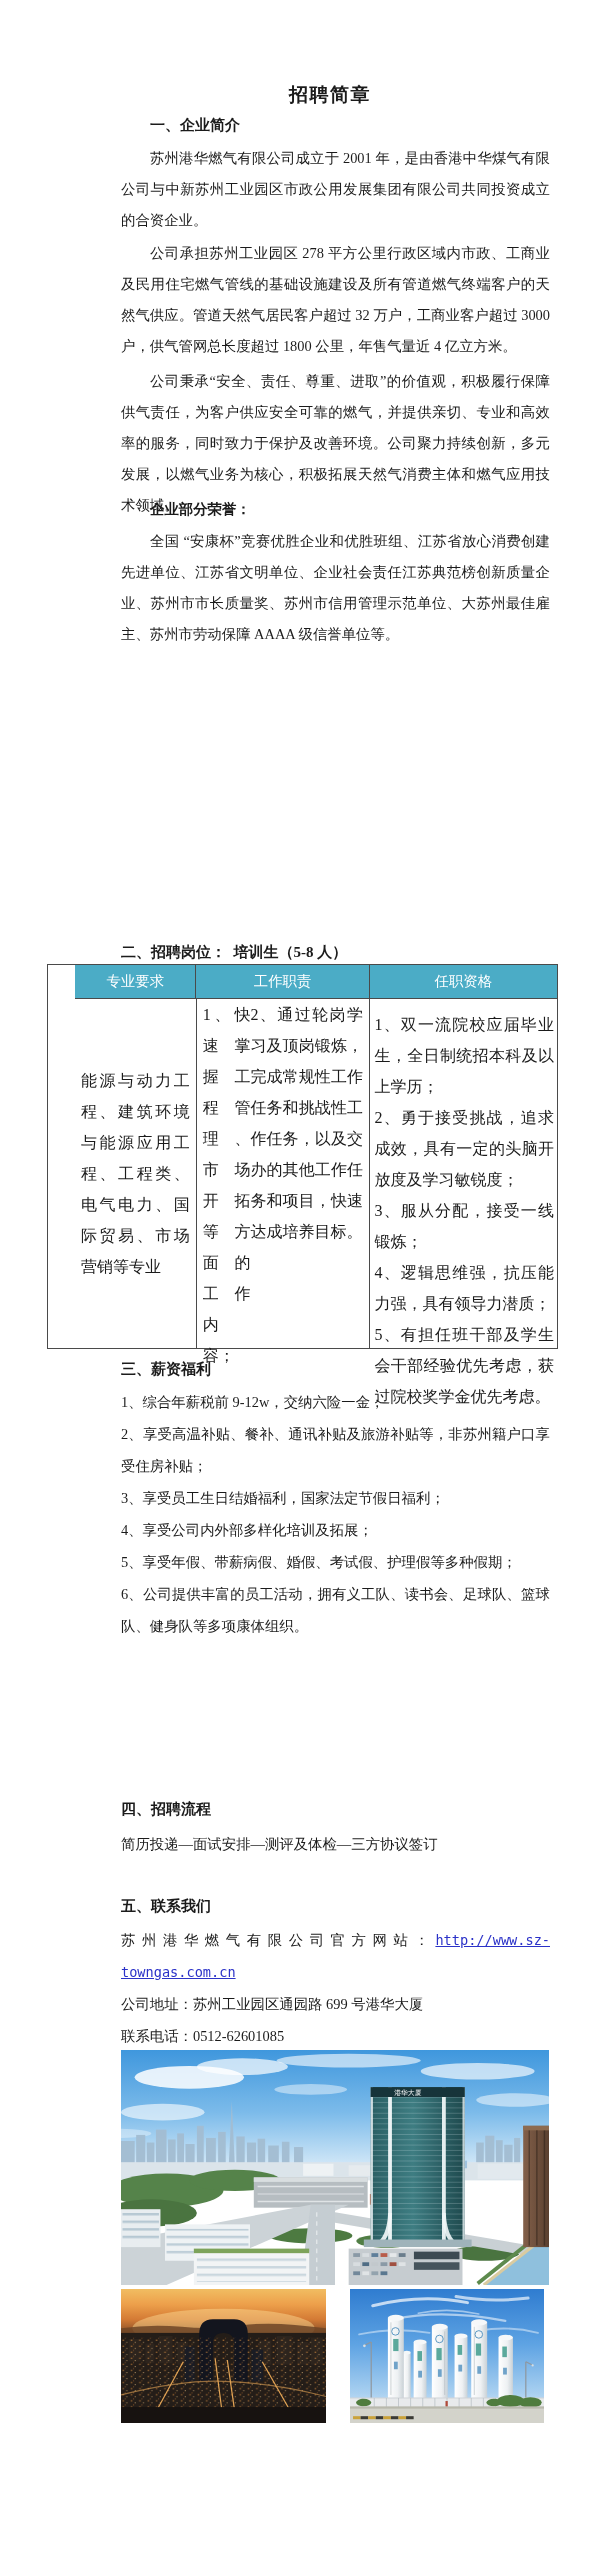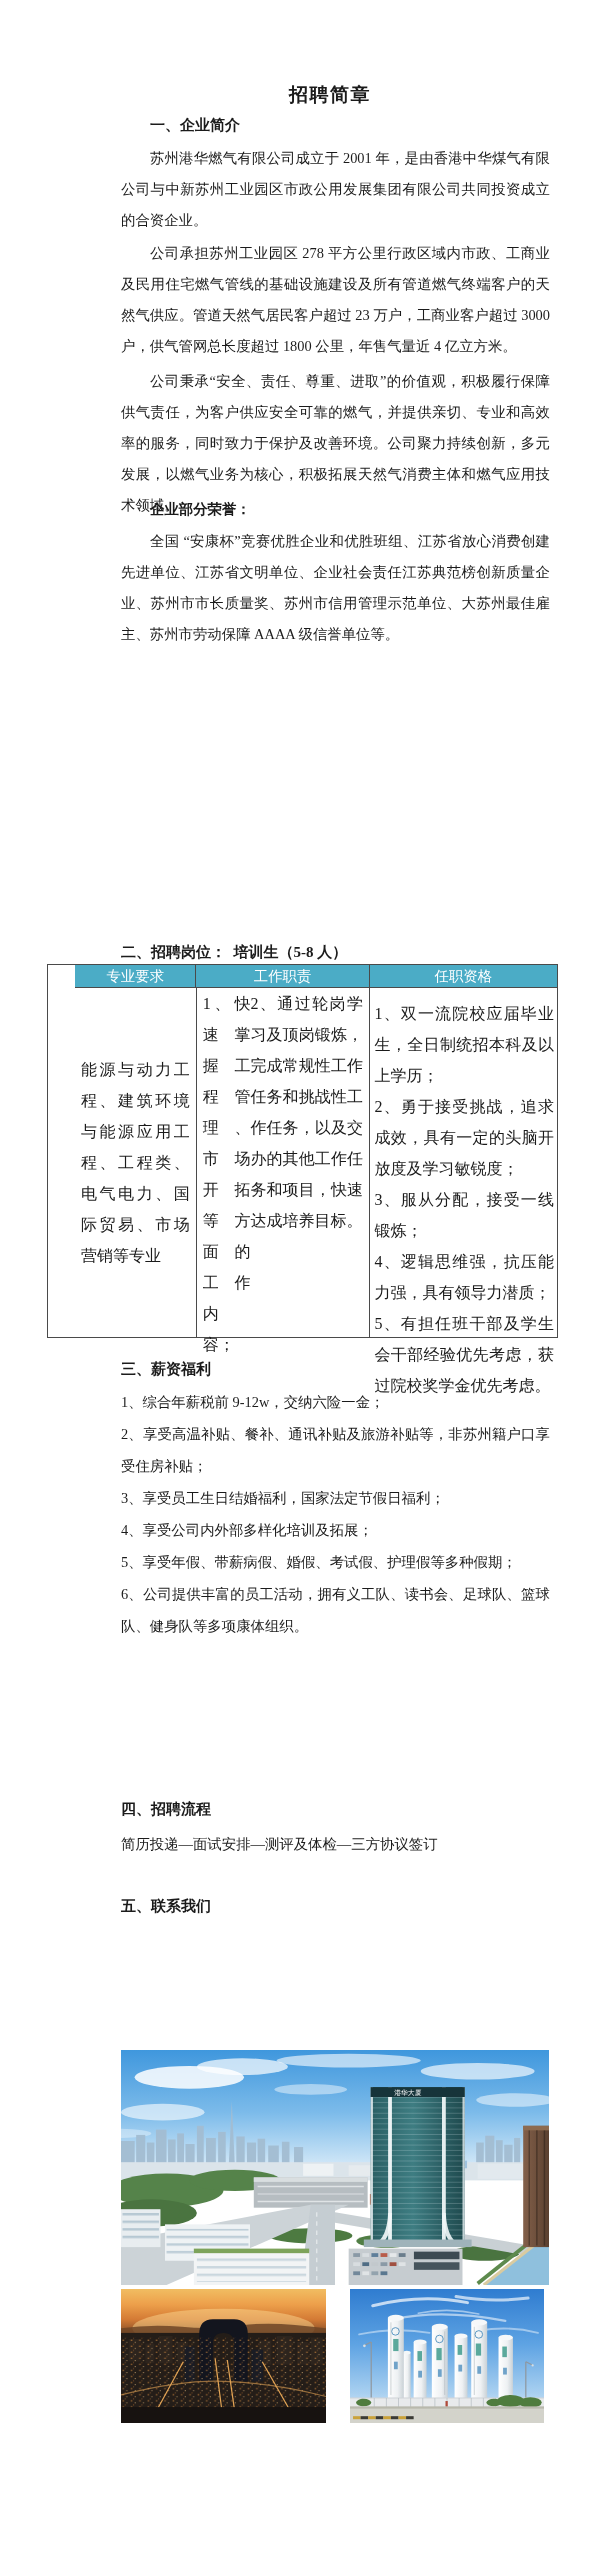--- a/index.html
+++ b/index.html
@@ -7,21 +7,21 @@
         font-family:"Liberation Serif","DejaVu Serif",serif;color:#1b1b1b;}
   .abs{position:absolute;padding-left:27px;}
   .doc-title{top:82px;left:0;width:606px;text-align:center;font-size:19px;font-weight:bold;letter-spacing:1.5px;}
   .sec-head{font-size:15px;font-weight:bold;line-height:18px;white-space:pre;}
   .body-par{left:94px;width:429px;font-size:14.4px;line-height:31px;text-align:justify;text-justify:inter-ideograph;}
   .indent{text-indent:29px;font-family:Liberation Serif, serif;}
   .list-block{left:94px;width:429px;font-size:14.4px;line-height:32px;text-align:justify;}
   .one-line{left:94px;font-size:14.4px;line-height:32px;white-space:pre;}
   .tbl{left:47px;top:964px;width:511px;border:1.5px solid #4a4a4a;box-sizing:border-box;background:#fff;}
   .tr{display:flex;width:100%;box-sizing:border-box;}
-  .thead{height:22px;background:#4BACC6;}
+  .thead{height:33px;background:#4BACC6;}
   .tbody{height:350px;}
   .th{box-sizing:border-box;color:#ffffff;font-size:14.4px;display:flex;align-items:center;justify-content:center;border-right:1.1px solid #4a4a4a;}
   .td{box-sizing:border-box;font-size:16px;line-height:31px;border-right:1.1px solid #4a4a4a;text-align:justify;}
   .c1{width:129px;}
   .c2{width:184px;}
   .c3{width:199px;border-right:none!important;}
   .th.c3,.td.c3{border-right:none;}
   .thead .th{border-top:none;}
   .tbody .td{border-top:1.1px solid #4a4a4a;}
   .td.c1{display:flex;align-items:center;padding:0 6px;}
@@ -33,21 +33,21 @@
 </head>
 <body>
 
 <div class="page">
 
   <div class="abs doc-title">招聘简章</div>
 
   <div class="abs sec-head" style="top:116px;left:123px;">一、企业简介</div>
 
   <div class="abs body-par indent" style="top:143px;">苏州港华燃气有限公司成立于 2001 年，是由香港中华煤气有限公司与中新苏州工业园区市政公用发展集团有限公司共同投资成立的合资企业。</div>
-  <div class="abs body-par indent" style="top:238px;">公司承担苏州工业园区 278 平方公里行政区域内市政、工商业及民用住宅燃气管线的基础设施建设及所有管道燃气终端客户的天然气供应。管道天然气居民客户超过 23 万户，工商业客户超过 3000 户，供气管网总长度超过 1800 公里，年售气量近 4 亿立方米。</div>
+  <div class="abs body-par indent" style="top:238px;">公司承担苏州工业园区 278 平方公里行政区域内市政、工商业及民用住宅燃气管线的基础设施建设及所有管道燃气终端客户的天然气供应。管道天然气居民客户超过 32 万户，工商业客户超过 3000 户，供气管网总长度超过 1800 公里，年售气量近 4 亿立方米。</div>
   <div class="abs body-par indent" style="top:366px;">公司秉承“安全、责任、尊重、进取”的价值观，积极履行保障供气责任，为客户供应安全可靠的燃气，并提供亲切、专业和高效率的服务，同时致力于保护及改善环境。公司聚力持续创新，多元发展，以燃气业务为核心，积极拓展天然气消费主体和燃气应用技术领域。</div>
   <div class="abs body-par indent" style="top:494px;font-weight:bold;">企业部分荣誉：</div>
   <div class="abs body-par indent" style="top:526px;">全国 “安康杯”竞赛优胜企业和优胜班组、江苏省放心消费创建先进单位、江苏省文明单位、企业社会责任江苏典范榜创新质量企业、苏州市市长质量奖、苏州市信用管理示范单位、大苏州最佳雇主、苏州市劳动保障 AAAA 级信誉单位等。</div>
 
   <div class="abs sec-head" style="top:943px;left:94px;">二、招聘岗位：  培训生（5-8 人）</div>
 
   <div class="abs tbl">
     <div class="tr thead">
       <div class="th c1">专业要求</div>
       <div class="th c2">工作职责</div>
@@ -78,20 +78,26 @@
     <div>3、享受员工生日结婚福利，国家法定节假日福利；</div>
     <div>4、享受公司内外部多样化培训及拓展；</div>
     <div>5、享受年假、带薪病假、婚假、考试假、护理假等多种假期；</div>
     <div>6、公司提供丰富的员工活动，拥有义工队、读书会、足球队、篮球队、健身队等多项康体组织。</div>
   </div>
 
   <div class="abs sec-head" style="top:1800px;left:94px;">四、招聘流程</div>
   <div class="abs one-line" style="top:1828px;">简历投递—面试安排—测评及体检—三方协议签订</div>
 
   <div class="abs sec-head" style="top:1897px;left:94px;">五、联系我们</div>
+  <div class="abs list-block" style="top:1924px;">
+    <div><span>苏州港华燃气有限公司官方网站：</span><a class="link" href="#">http://www.sz-towngas.com.cn</a></div>
+    <div>公司地址：苏州工业园区通园路 699 号港华大厦</div>
+    <div>联系电话：0512-62601085</div>
+    <div>简历投递邮箱：ji.yao@towngas.com.cn</div>
+  </div>
 
   <div class="abs" style="top:2050px;left:94px;width:428px;height:235px;" aria-label="港华大厦办公楼与苏州工业园区城市鸟瞰">
     <svg class="photo" width="428" height="235" viewBox="0 0 564 310" preserveAspectRatio="none">
       <defs>
         <linearGradient id="skyG" x1="0" y1="0" x2="0" y2="1">
           <stop offset="0" stop-color="#3f97dd"></stop>
             <stop offset="0.5" stop-color="#7cbbea"></stop>
           <stop offset="0.85" stop-color="#c3e0f5"></stop>
             <stop offset="1" stop-color="#e2f0fb"></stop>
         </linearGradient>

